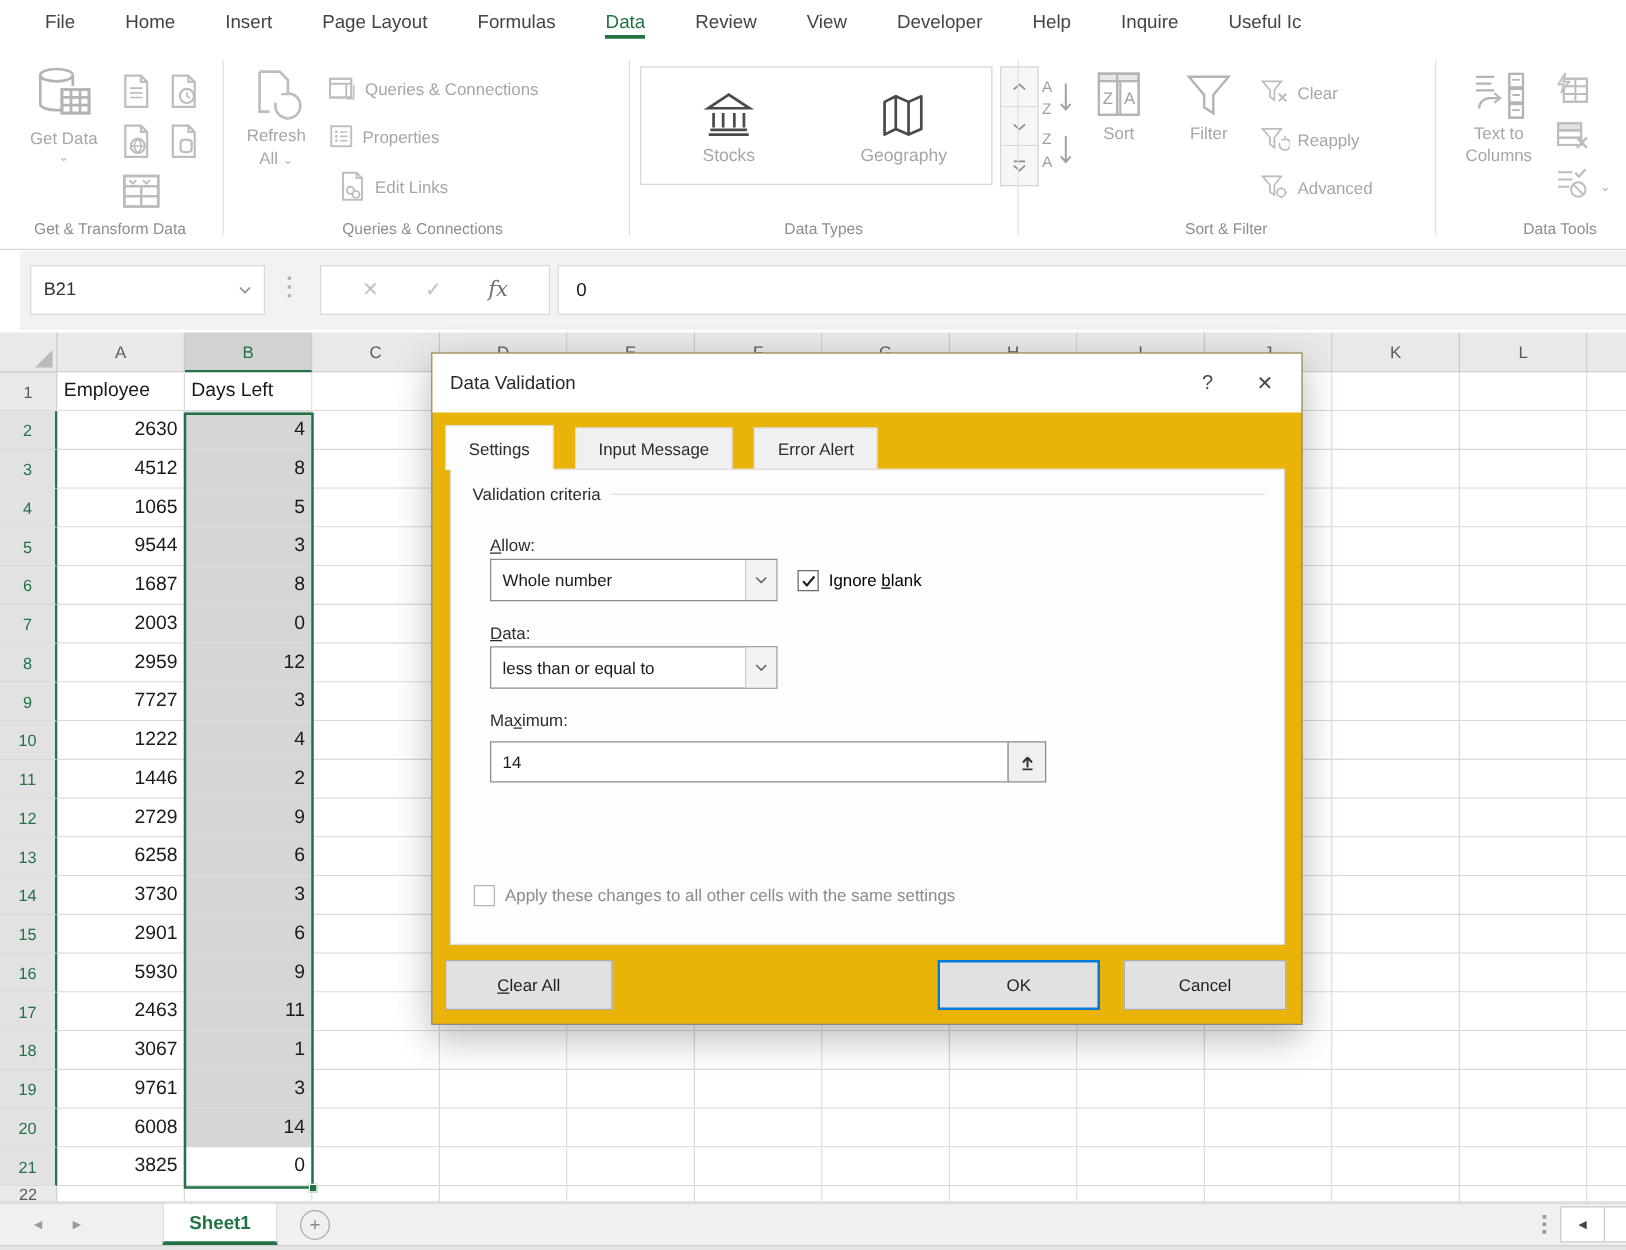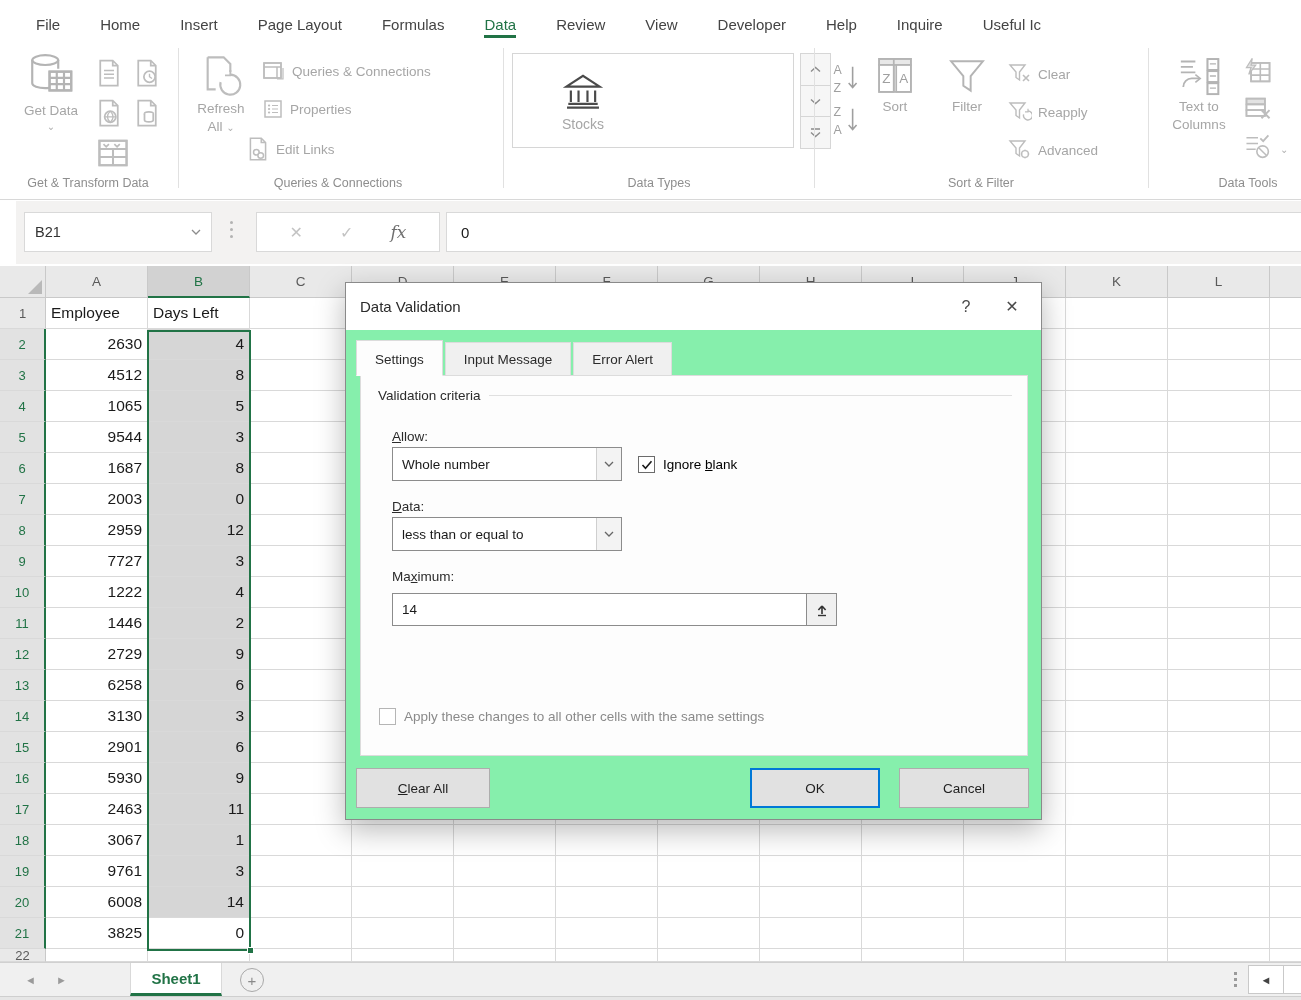--- a/index.html
+++ b/index.html
@@ -1,21 +1,21 @@
 <!DOCTYPE html>
 <html><head>
 <meta charset="utf-8">
 <style>
   * { margin:0; padding:0; box-sizing:border-box; }
   html,body { width:1301px; height:1000px; background:#fff; font-family:"Liberation Sans", sans-serif; overflow:hidden; }
   .abs { position:absolute; }
   #app { position:relative; width:1301px; height:1000px; background:#fff; overflow:hidden; }
 
   
-  #tabrow { position:absolute; left:0; top:0; width:1143px; height:40px; background:#fff; display:flex; align-items:flex-end; padding-left:16px; overflow:hidden; white-space:nowrap; }
+  #tabrow { position:absolute; left:0; top:0; width:1143px; height:40px; background:#fff; display:flex; align-items:flex-start; padding-left:16px; overflow:hidden; white-space:nowrap; }
   .rtab { padding:9px 20px 7px 20px; font-size:15px; color:#444; cursor:default; flex:0 0 auto; }
   .rtab.active { color:#217346; font-weight:400; }
   .rtab.active .ul { border-bottom:3px solid #217346; padding-bottom:2px; }
 
   
   #ribbon { position:absolute; left:0; top:40px; width:1301px; height:160px; background:#fff; border-bottom:1px solid #d8d8d8; }
   .gdiv { position:absolute; top:8px; height:140px; width:1px; background:#e1e1e1; }
   .glabel { position:absolute; top:136px; transform:translateX(-50%); font-size:12.5px; color:#8e8e8e; white-space:nowrap; }
   .bigbtn { position:absolute; display:flex; flex-direction:column; align-items:center; color:#a6a6a6; font-size:13.5px; text-align:center; line-height:1.3; }
   .smallitem { position:absolute; display:flex; align-items:center; gap:6px; color:#a6a6a6; font-size:13.5px; white-space:nowrap; }
@@ -63,26 +63,26 @@
   .navarrow { position:absolute; top:11px; font-size:11px; color:#9a9a9a; }
   #sheettab { position:absolute; left:130px; top:0; width:92px; height:33px; background:#fff; border-left:1px solid #d9d9d9; border-right:1px solid #d9d9d9; border-bottom:3px solid #217346; display:flex; align-items:center; justify-content:center; font-size:15px; font-weight:bold; color:#217346; }
   #addsheet { position:absolute; left:240px; top:5px; width:24px; height:24px; border:1px solid #a9a9a9; border-radius:50%; color:#8a8a8a; font-size:15px; display:flex; align-items:center; justify-content:center; background:transparent; }
   #hscroll-dots { position:absolute; left:1234px; top:9px; display:flex; flex-direction:column; gap:3px; }
   #hscroll-dots i { width:3px; height:3px; background:#9a9a9a; }
   #hscroll-left { position:absolute; left:1248px; top:2px; width:36px; height:29px; background:#fff; border:1px solid #c9c9c9; display:flex; align-items:center; justify-content:center; font-size:11px; color:#444; }
   #hscroll-track { position:absolute; left:1284px; top:2px; width:17px; height:29px; background:#fff; border-top:1px solid #c9c9c9; border-bottom:1px solid #c9c9c9; }
   #statusbar { position:absolute; left:0; top:996px; width:1301px; height:4px; background:#e6e6e6; border-top:1px solid #cfcfcf; }
 
   
-  #dlg { position:absolute; left:345px; top:282px; width:697px; height:538px; background:#86efac; border:1px solid #8a8a8a; box-shadow:0 10px 28px rgba(0,0,0,.28); z-index:50; }
+  #dlg { position:absolute; left:345px; top:282px; width:697px; height:538px; background:#eab308; border:1px solid #8a8a8a; box-shadow:0 10px 28px rgba(0,0,0,.28); z-index:50; }
   #dlg-title { position:absolute; left:0; top:0; width:100%; height:47px; background:#fff; display:flex; align-items:center; }
   #dlg-title .t { padding-left:14px; font-size:15px; color:#2b2b2b; }
   .dlg-sys { position:absolute; top:0; width:46px; height:47px; display:flex; align-items:center; justify-content:center; color:#4a4a4a; }
   .dlg-tabs { position:absolute; left:10px; top:59px; display:flex; }
-  .dtab { height:34px; padding:0 18px; display:flex; align-items:center; font-size:13.5px; color:#2b2b2b; border:1px solid #dcdcdc; background:#f0f0f0; margin-right:2px; position:relative; }
+  .dtab { height:34px; padding:0 18px; display:flex; align-items:center; font-size:13.5px; color:#2b2b2b; border:1px solid #dcdcdc; background:#f0f0f0; margin-right:17px; position:relative; }
   .dtab.active { background:#fdfdfd; border-bottom:1px solid #fdfdfd; z-index:3; height:36px; top:-2px; padding-top:2px; }
   #dlg-page { position:absolute; left:14px; top:92px; width:668px; height:381px; background:#fdfdfd; border:1px solid #dcdcdc; }
   .grp { position:absolute; left:17px; top:12px; width:634px; display:flex; align-items:center; gap:8px; font-size:13.5px; color:#2b2b2b; }
   .grp .ln { flex:1; height:1px; background:#e0e0e0; }
   .flabel { position:absolute; font-size:13.5px; color:#2b2b2b; }
   .combo { position:absolute; height:34px; width:230px; background:#fff; border:1px solid #8c8c8c; display:flex; align-items:center; }
   .combo .cv { flex:1; padding-left:9px; font-size:13.5px; color:#1a1a1a; }
   .combo .cbtn { width:25px; height:100%; background:#f3f3f3; border-left:1px solid #cfcfcf; display:flex; align-items:center; justify-content:center; }
   .cb { position:absolute; display:flex; align-items:center; gap:8px; font-size:13.5px; }
   .cbbox { width:17px; height:17px; background:#fff; border:1px solid #6b6b6b; display:flex; align-items:center; justify-content:center; }
@@ -171,39 +171,47 @@
       <span>Queries &amp; Connections</span>
     </div>
     <div class="smallitem" style="left:262px; top:58px;">
       <svg class="ic" width="22" height="22" viewBox="0 0 22 22" fill="none" stroke="#bdbdbd" stroke-width="1.5">
           <rect x="3" y="3" width="16" height="16" fill="#fff"></rect>
           <path d="M7 7.5 h.1 M7 11 h.1 M7 14.5 h.1" stroke-width="2.2" stroke-linecap="round"></path>
           <path d="M10 7.5 h6 M10 11 h6 M10 14.5 h6" stroke-width="1.2"></path>
         </svg>
       <span>Properties</span>
     </div>
-    <div class="smallitem" style="left:246px; top:96px;justify-content:flex-end;">
+    <div class="smallitem" style="left:270px; top:96px;justify-content:flex-end;">
       <svg class="ic" width="24" height="26" viewBox="0 0 20 24" fill="none" stroke="#bdbdbd" stroke-width="1.4">
           <path d="M3 2 h10 l4 4 v16 h-14 Z M13 2 v4 h4"></path>
           <circle cx="8.5" cy="15" r="2.6" fill="#fff"></circle>
           <circle cx="12.5" cy="18" r="2.6" fill="#fff"></circle>
         </svg>
       <span>Edit Links</span>
     </div>
     <div class="glabel" style="left:338px;">Queries &amp; Connections</div>
     <div class="gdiv" style="left:503px;"></div>
 
     <div class="gallery">
       <div class="gitem">
         <svg class="ic" width="46" height="46" viewBox="0 0 36 36" fill="none" stroke="#4a4a4a" stroke-width="1.7">
           <path d="M5 13 L18 4.5 L31 13 Z"></path>
             <path d="M8.5 16 v9 M14.5 16 v9 M21.5 16 v9 M27.5 16 v9"></path>
             <path d="M6.5 26.5 h23 M5.5 29.5 h25"></path>
         </svg>
         <span>Stocks</span>
+      </div>
+      <div class="gitem">
+        <svg class="ic" width="46" height="46" viewBox="0 0 36 36" fill="none" stroke="#4a4a4a" stroke-width="1.7" stroke-linejoin="round">
+          <path d="M6 9 L13 5.5 V26 L6 29.5 Z"></path>
+            <path d="M13 5.5 L21 9 V29.5 L13 26"></path>
+            <path d="M21 9 L29 5.5 V26 L21 29.5"></path>
+        </svg>
+        <span>Geography</span>
       </div>
     </div>
     <div class="gstrip">
       <div class="gsbtn">
           <svg class="ic" width="11" height="7" viewBox="0 0 11 7" fill="none" stroke="#8c8c8c" stroke-width="1.4">
             <path d="M1 5.5 L5.5 1.5 L10 5.5"></path>
           </svg>
         </div>
       <div class="gsbtn">
           <svg class="ic" width="11" height="7" viewBox="0 0 11 7" fill="none" stroke="#8c8c8c" stroke-width="1.4">
@@ -548,21 +556,21 @@
         <div class="g-cell"></div>
         <div class="g-cell"></div>
         <div class="g-cell"></div>
         <div class="g-cell"></div>
         <div class="g-cell"></div>
         <div class="g-cell"></div>
         <div class="g-cell partialcol"></div>
       </div>
       <div class="g-row">
         <div class="g-num selrow">14</div>
-        <div class="g-cell num">3130</div>
+        <div class="g-cell num">3730</div>
         <div class="g-cell num selcell">3</div>
         <div class="g-cell"></div>
         <div class="g-cell"></div>
         <div class="g-cell"></div>
         <div class="g-cell"></div>
         <div class="g-cell"></div>
         <div class="g-cell"></div>
         <div class="g-cell"></div>
         <div class="g-cell"></div>
         <div class="g-cell"></div>

